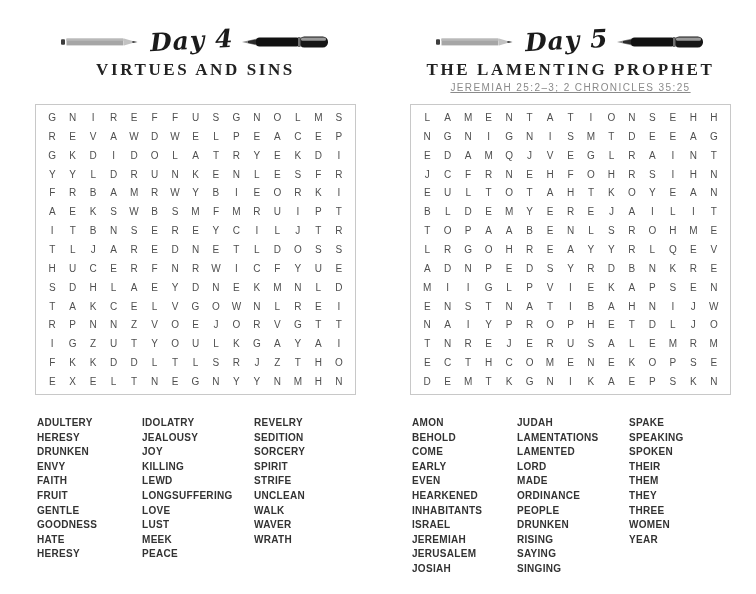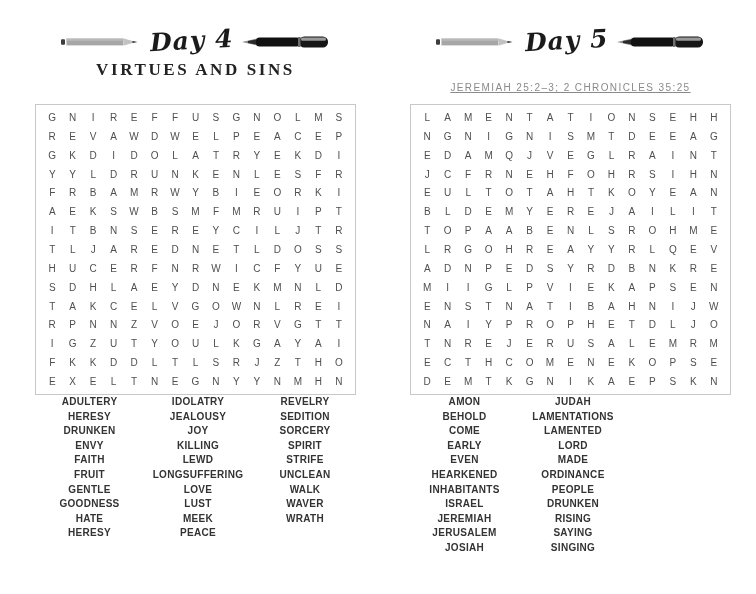--- a/index.html
+++ b/index.html
@@ -22,22 +22,22 @@
   .subtitle{position:absolute;top:57px;left:0;right:0;text-align:center;
             font-size:10px;letter-spacing:1.4px;color:#8a8a8a;white-space:nowrap;text-decoration:underline;}
 
   .grid-box{position:absolute;top:79px;left:0;width:321px;height:291px;
             border:1px solid #c8c8c8;box-sizing:border-box;background:#fff;
             display:grid;grid-template-columns:repeat(15,1fr);grid-auto-rows:1fr;
             padding:3px 6px;}
   .cell{display:flex;align-items:center;justify-content:center;
         font-size:10px;color:#4f4f4f;}
 
-  .words{position:absolute;top:370px;left:2px;right:0;
-         display:grid;grid-template-columns:105px 112px 1fr;align-items:start;text-align:center;}
+  .words{position:absolute;top:391px;left:2px;right:0;
+         display:grid;grid-template-columns:105px 112px 1fr;align-items:start;}
   .wcol{display:block;}
   .word{font-size:10px;font-weight:700;letter-spacing:0.3px;color:#333333;
         line-height:14.6px;white-space:nowrap;}
 </style>
 </head>
 <body>
 
 <div class="page">
 
   <section class="panel p1">
@@ -346,20 +346,21 @@
         <svg width="88" height="14" viewBox="0 0 88 14">
           <polygon points="0,7 15,3.6 15,10.4" fill="#8b8b8b"></polygon>
           <polygon points="6,6.1 15,4.4 15,9.6 6,7.9" fill="#2a2a2a"></polygon>
           <rect x="14" y="2.6" width="44" height="8.8" rx="3.5" fill="#111111"></rect>
           <rect x="57" y="1.6" width="29" height="10.8" rx="5.2" fill="#161616"></rect>
           <rect x="59" y="2.6" width="25" height="3.2" rx="1.6" fill="#9a9a9a"></rect>
           <rect x="56" y="2" width="2.5" height="10" fill="#6e6e6e"></rect>
         </svg>
       </span>
     </div>
+    <h2 class="title">THE LAMENTING PROPHET</h2>
     <div class="subtitle">JEREMIAH 25:2–3; 2 CHRONICLES 35:25</div>
     <div class="grid-box">
         <span class="cell">L</span>
         <span class="cell">A</span>
         <span class="cell">M</span>
         <span class="cell">E</span>
         <span class="cell">N</span>
         <span class="cell">T</span>
         <span class="cell">A</span>
         <span class="cell">T</span>
@@ -601,16 +602,27 @@
           <div class="word">LAMENTED</div>
           <div class="word">LORD</div>
           <div class="word">MADE</div>
           <div class="word">ORDINANCE</div>
           <div class="word">PEOPLE</div>
           <div class="word">DRUNKEN</div>
           <div class="word">RISING</div>
           <div class="word">SAYING</div>
           <div class="word">SINGING</div>
         </div>
+      <div class="wcol">
+          <div class="word">SPAKE</div>
+          <div class="word">SPEAKING</div>
+          <div class="word">SPOKEN</div>
+          <div class="word">THEIR</div>
+          <div class="word">THEM</div>
+          <div class="word">THEY</div>
+          <div class="word">THREE</div>
+          <div class="word">WOMEN</div>
+          <div class="word">YEAR</div>
+        </div>
     </div>
   </section>
 
 </div>
 
 </body></html>

